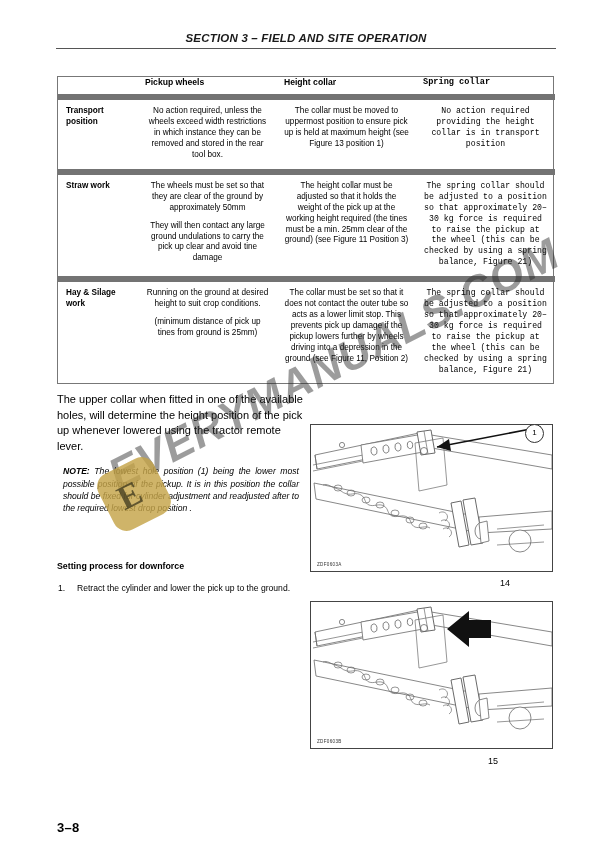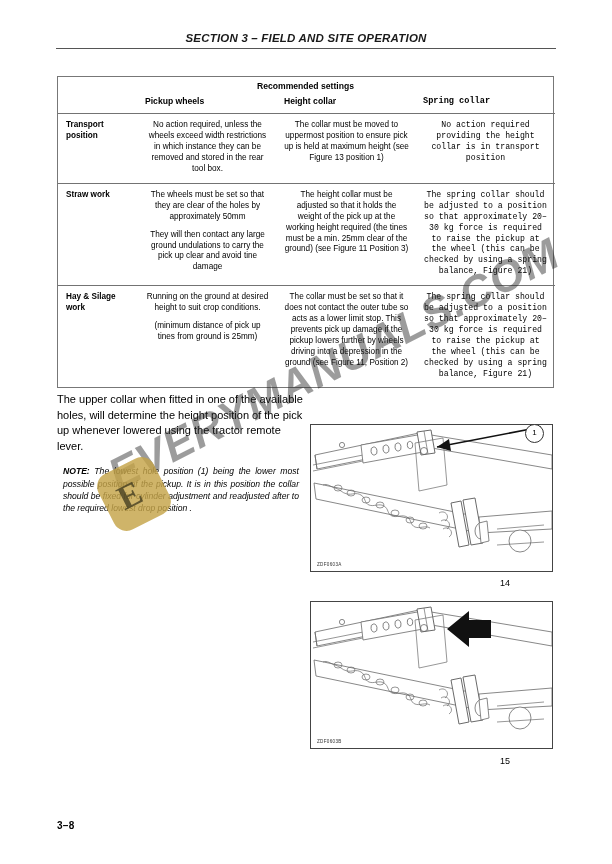--- a/index.html
+++ b/index.html
@@ -80,21 +80,21 @@
   .col-a { width: 139px; }
   .col-b { width: 139px; }
   .col-c { width: 139px; font-family: Liberation Mono, monospace; }
 
   .rec-head .rec-cell {
     font-weight: bold;
     padding-top: 0px;
     padding-bottom: 6px;
     font-size: 8.6px;
   }
-  .rec-body-row { border-top: 1px solid #737373; }
+  .rec-body-row { border-top: 6px solid #737373; }
   .rec-body-row .rec-cell { padding-top: 6px; }
   .para { margin: 0 0 7px 0; text-align: center; }
   .para:last-child { margin-bottom: 0; }
 
   
   .left-col {
     position: absolute;
     left: 57px;
     width: 248px;
   }
@@ -162,21 +162,21 @@
     font-size: 8px;
     text-align: center;
     line-height: 16px;
   }
 
   
   .footer {
     position: absolute;
     left: 57px;
     top: 820px;
-    font-size: 10px;
+    font-size: 13px;
     font-weight: bold;
     letter-spacing: 0.3px;
   }
 
   
   .watermark {
     position: absolute;
     left: 0; top: 0;
     width: 612px; height: 864px;
     pointer-events: none;
@@ -222,21 +222,20 @@
 <body>
 
 <div class="page">
 
   <div class="header">
     <div class="header-title">SECTION 3 – FIELD AND SITE OPERATION</div>
     <div class="header-rule"></div>
   </div>
 
   <div class="rec-table">
-    <div class="rec-caption">Recommended settings</div>
     <div class="rec-grid">
 
       <div class="rec-row rec-head">
         <div class="rec-cell col-label"></div>
         <div class="rec-cell col-a">Pickup wheels</div>
         <div class="rec-cell col-b">Height collar</div>
         <div class="rec-cell col-c">Spring collar</div>
       </div>
 
       <div class="rec-row rec-body-row">
@@ -248,21 +247,21 @@
           <p class="para">The collar must be moved to uppermost position to ensure pick up is held at maximum height (see Figure  13 position 1)</p>
         </div>
         <div class="rec-cell col-c">
           <p class="para">No action required providing the height collar is in transport position</p>
         </div>
       </div>
 
       <div class="rec-row rec-body-row">
         <div class="rec-cell col-label">Straw work</div>
         <div class="rec-cell col-a">
-          <p class="para">The wheels must be set so that they are clear of the holes by approximately 50mm</p>
+          <p class="para">The wheels must be set so that they are clear of the ground by approximately 50mm</p>
           <p class="para">They will then contact any large ground undulations to carry the pick up clear and avoid tine damage</p>
         </div>
         <div class="rec-cell col-b">
           <p class="para">The height collar must be adjusted so that it holds the weight of the pick up at the working height required (the tines must be a min. 25mm clear of the ground) (see Figure  11 Position 3)</p>
         </div>
         <div class="rec-cell col-c">
           <p class="para">The spring collar should be adjusted to a position so that approximately 20–30 kg force is required to raise the pickup at the wheel (this can be checked by using a spring balance, Figure  21)</p>
         </div>
       </div>
 
@@ -281,20 +280,27 @@
       </div>
 
     </div>
   </div>
 
   <div class="left-col" style="top:392px;">
     <p class="body-text">The upper collar when fitted in one of the available holes, will determine the height position of the pick up whenever lowered using the tractor remote lever.</p>
     <p class="note"><b>NOTE:</b><span> The lowest hole position (1) being the lower most possible position of the pickup. It is in this position the collar should be fixed for cylinder adjustment and readjusted after to the required lowest drop position .</span></p>
   </div>
 
+  <div class="left-col" style="top:561px;">
+    <h2 class="sec-head">Setting process for downforce</h2>
+    <p class="step">
+      <span class="step-num">1.</span>
+      <span>Retract the cylinder and lower the pick up to the ground.</span>
+    </p>
+  </div>
 
   <div class="figure" style="left:310px; top:424px; width:243px; height:148px;">
     <svg width="241" height="146" viewBox="0 0 241 146">
       <g stroke="#6a6a6a" stroke-width="0.8" fill="none">
 
         <path d="M4,30 L108,8 L241,30 L241,44 L115,22 L6,44 Z" fill="#ffffff"></path>
         <path d="M4,30 L6,44"></path>
         <path d="M108,8 L115,22"></path>
 
         <path d="M2,40 L112,18" stroke-width="0.7"></path>
@@ -409,21 +415,21 @@
         <path d="M186,104 L233,100" stroke-width="0.7"></path>
         <path d="M186,120 L233,117" stroke-width="0.7"></path>
       </g>
 
       <g>
         <polygon points="136,27 158,9 158,18 180,18 180,36 158,36 158,45" fill="#111"></polygon>
       </g>
     </svg>
     <div class="fig-code">ZDF0603B</div>
   </div>
-  <div class="fig-number" style="left:500px; top:756px; width:53px;">15</div>
+  <div class="fig-number" style="left:488px; top:756px; width:53px;">15</div>
 
   <div class="footer">3–8</div>
 
   <div class="watermark">
     <div class="wm-text">EVERYMANUALS.COM</div>
     <div class="wm-logo"></div>
     <div class="wm-logo-e">E</div>
   </div>
 
 </div>

